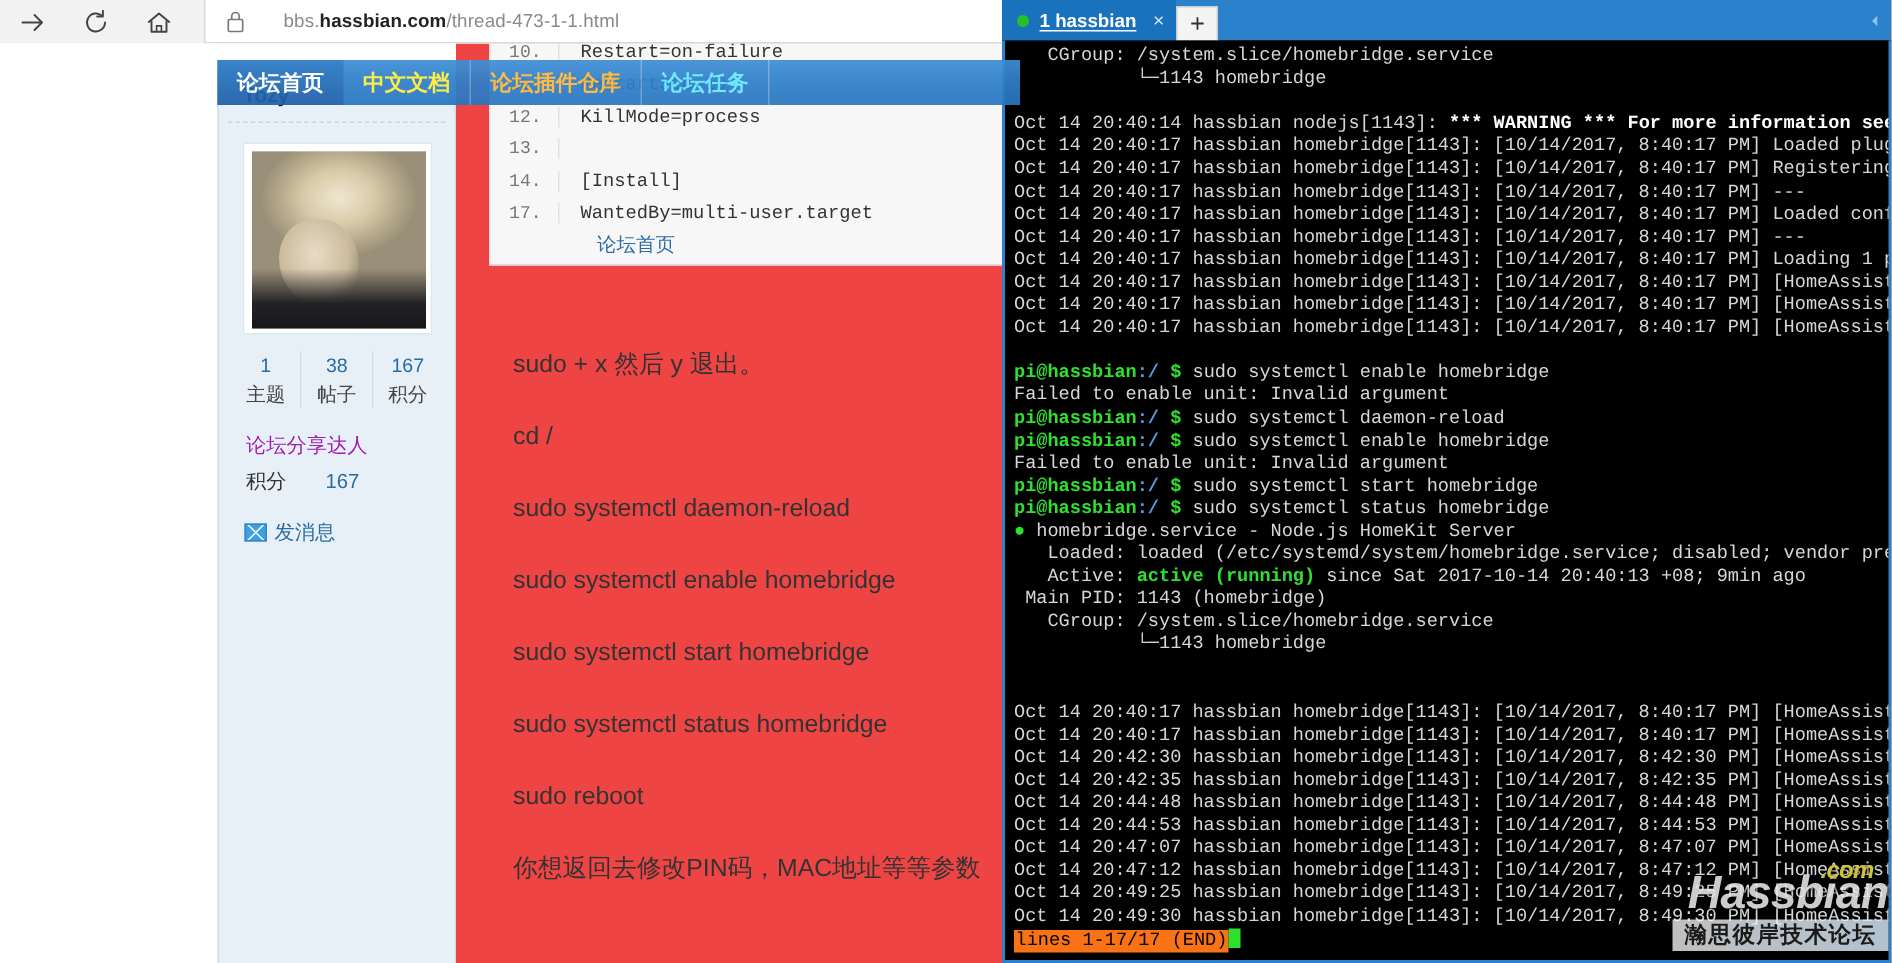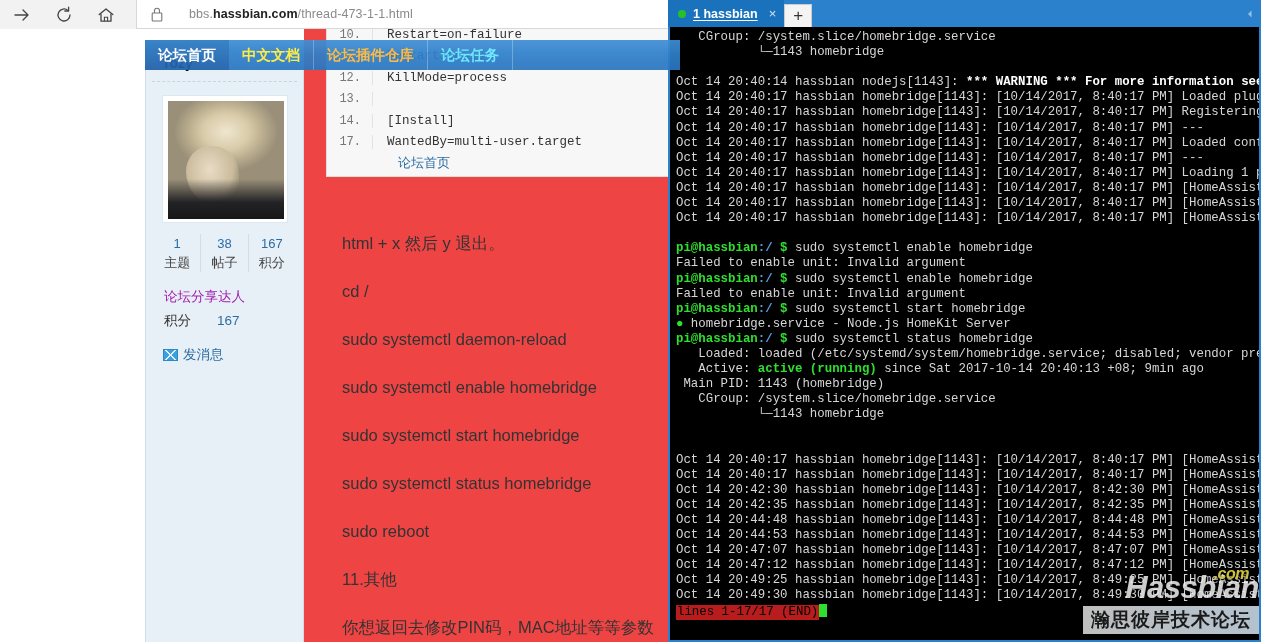--- a/index.html
+++ b/index.html
@@ -168,42 +168,42 @@
     font-family: "Liberation Mono", monospace;
     font-size: 12.4px; line-height: 15.1px;
     color: #d6d6d6; overflow: hidden;
   }
   .tline { white-space: pre; }
   .tline.blank { height: 15.1px; }
   .g  { color: #2ee02e; font-weight: 700; }
   .wb { color: #ffffff; font-weight: 700; }
   .bl { color: #5a9ce0; font-weight: 700; }
   .statusline {
-    display: inline-block; background: #b91c1c; color: #000;
+    display: inline-block; background: #f97316; color: #000;
     padding: 0 1px;
   }
   .cursor { display:inline-block; width: 8px; height: 13px; background: #2ee02e; vertical-align: -2px;}
 
   
   .watermark {
     position: absolute; right: 2px; bottom: 8px; text-align: right;
     pointer-events: none; z-index: 4;
   }
   .watermark .wm-main {
     font-size: 31px; font-weight: 700; font-style: italic;
     color: rgba(255,255,255,0.80); letter-spacing: -0.5px;
     text-shadow: 1px 1px 2px rgba(0,0,0,0.6);
     line-height: 32px;
   }
   .watermark .wm-com {
     position: absolute; right: 10px; top: -14px;
     font-size: 16px; font-weight: 700; font-style: italic; color: #cfc23a;
   }
   .watermark .wm-sub {
-    margin-top: 2px; font-size: 19px; font-weight: 700; color: #1a1a1a;
+    margin-top: 2px; font-size: 15px; font-weight: 700; color: #1a1a1a;
     background: linear-gradient(to right, rgba(255,255,255,0.75), rgba(210,228,243,0.85));
     padding: 1px 8px; letter-spacing: 1px;
   }
 </style>
 </head>
 <body>
 
 <div id="root">
 
   <div class="browser-chrome">
@@ -264,28 +264,27 @@
           <div class="code">[Install]</div>
         </div>
         <div class="cl">
           <div class="ln">17.</div>
           <div class="code">WantedBy=multi-user.target</div>
         </div>
         <div class="copy">论坛首页</div>
       </div>
 
       <div class="para-wrap" style="position:absolute; left:38px; top:172px; width:340px;">
-        <div class="para">html + x 然后 y 退出。</div>
+        <div class="para">sudo + x 然后 y 退出。</div>
         <div class="para">cd /</div>
         <div class="para">sudo systemctl daemon-reload</div>
         <div class="para">sudo systemctl enable homebridge</div>
         <div class="para">sudo systemctl start homebridge</div>
         <div class="para">sudo systemctl status homebridge</div>
         <div class="para">sudo reboot</div>
-        <div class="para">11.其他</div>
         <div class="para">你想返回去修改PIN码，MAC地址等等参数</div>
 
       </div>
     </div>
 
     <div class="usercard">
       <div class="uname">Tozy</div>
       <div class="avatar-box">
         <div class="avatar-img"></div>
       </div>
@@ -349,25 +348,26 @@
           <div class="tline">Oct 14 20:40:17 hassbian homebridge[1143]: [10/14/2017, 8:40:17 PM] ---</div>
           <div class="tline">Oct 14 20:40:17 hassbian homebridge[1143]: [10/14/2017, 8:40:17 PM] Loaded config.js</div>
           <div class="tline">Oct 14 20:40:17 hassbian homebridge[1143]: [10/14/2017, 8:40:17 PM] ---</div>
           <div class="tline">Oct 14 20:40:17 hassbian homebridge[1143]: [10/14/2017, 8:40:17 PM] Loading 1 platfo</div>
           <div class="tline">Oct 14 20:40:17 hassbian homebridge[1143]: [10/14/2017, 8:40:17 PM] [HomeAssistant]</div>
           <div class="tline">Oct 14 20:40:17 hassbian homebridge[1143]: [10/14/2017, 8:40:17 PM] [HomeAssistant]</div>
           <div class="tline">Oct 14 20:40:17 hassbian homebridge[1143]: [10/14/2017, 8:40:17 PM] [HomeAssistant]</div>
           <div class="tline blank"></div>
           <div class="tline"><span class="g">pi@hassbian</span><span class="bl">:/</span><span class="g"> $ </span><span>sudo systemctl enable homebridge</span></div>
           <div class="tline">Failed to enable unit: Invalid argument</div>
+          <div class="tline"><span class="g">pi@hassbian</span><span class="bl">:/</span><span class="g"> $ </span><span>sudo systemctl daemon-reload</span></div>
           <div class="tline"><span class="g">pi@hassbian</span><span class="bl">:/</span><span class="g"> $ </span><span>sudo systemctl enable homebridge</span></div>
           <div class="tline">Failed to enable unit: Invalid argument</div>
           <div class="tline"><span class="g">pi@hassbian</span><span class="bl">:/</span><span class="g"> $ </span><span>sudo systemctl start homebridge</span></div>
+          <div class="tline"><span class="g">pi@hassbian</span><span class="bl">:/</span><span class="g"> $ </span><span>sudo systemctl status homebridge</span></div>
           <div class="tline"><span class="g">●</span> homebridge.service - Node.js HomeKit Server</div>
-          <div class="tline"><span class="g">pi@hassbian</span><span class="bl">:/</span><span class="g"> $ </span><span>sudo systemctl status homebridge</span></div>
           <div class="tline">   Loaded: loaded (/etc/systemd/system/homebridge.service; disabled; vendor preset:</div>
           <div class="tline">   Active: <span class="g">active (running)</span> since Sat 2017-10-14 20:40:13 +08; 9min ago</div>
           <div class="tline"> Main PID: 1143 (homebridge)</div>
           <div class="tline">   CGroup: /system.slice/homebridge.service</div>
           <div class="tline">           └─1143 homebridge</div>
           <div class="tline blank"></div>
           <div class="tline blank"></div>
           <div class="tline">Oct 14 20:40:17 hassbian homebridge[1143]: [10/14/2017, 8:40:17 PM] [HomeAssistant]</div>
           <div class="tline">Oct 14 20:40:17 hassbian homebridge[1143]: [10/14/2017, 8:40:17 PM] [HomeAssistant]</div>
           <div class="tline">Oct 14 20:42:30 hassbian homebridge[1143]: [10/14/2017, 8:42:30 PM] [HomeAssistant]</div>

